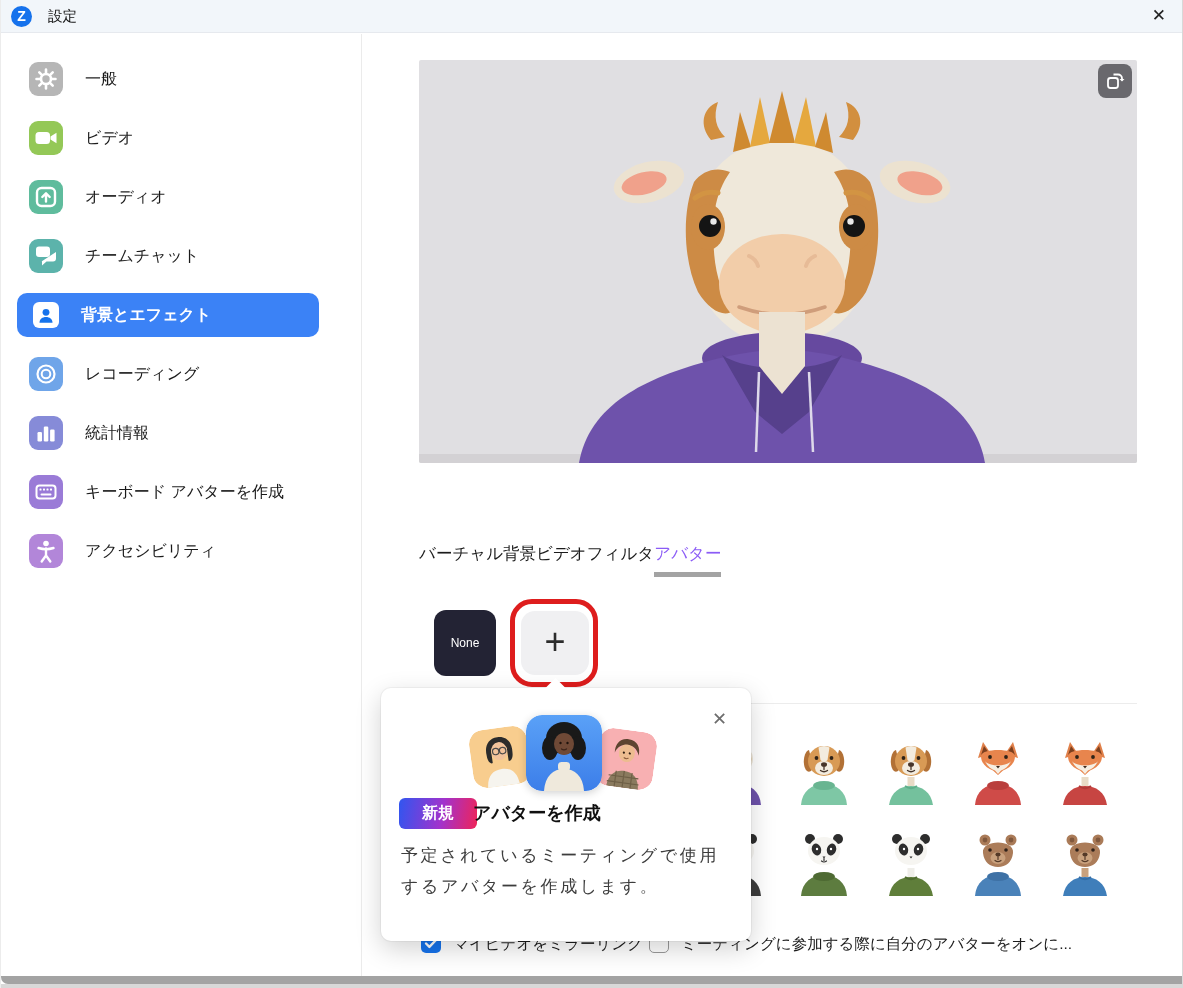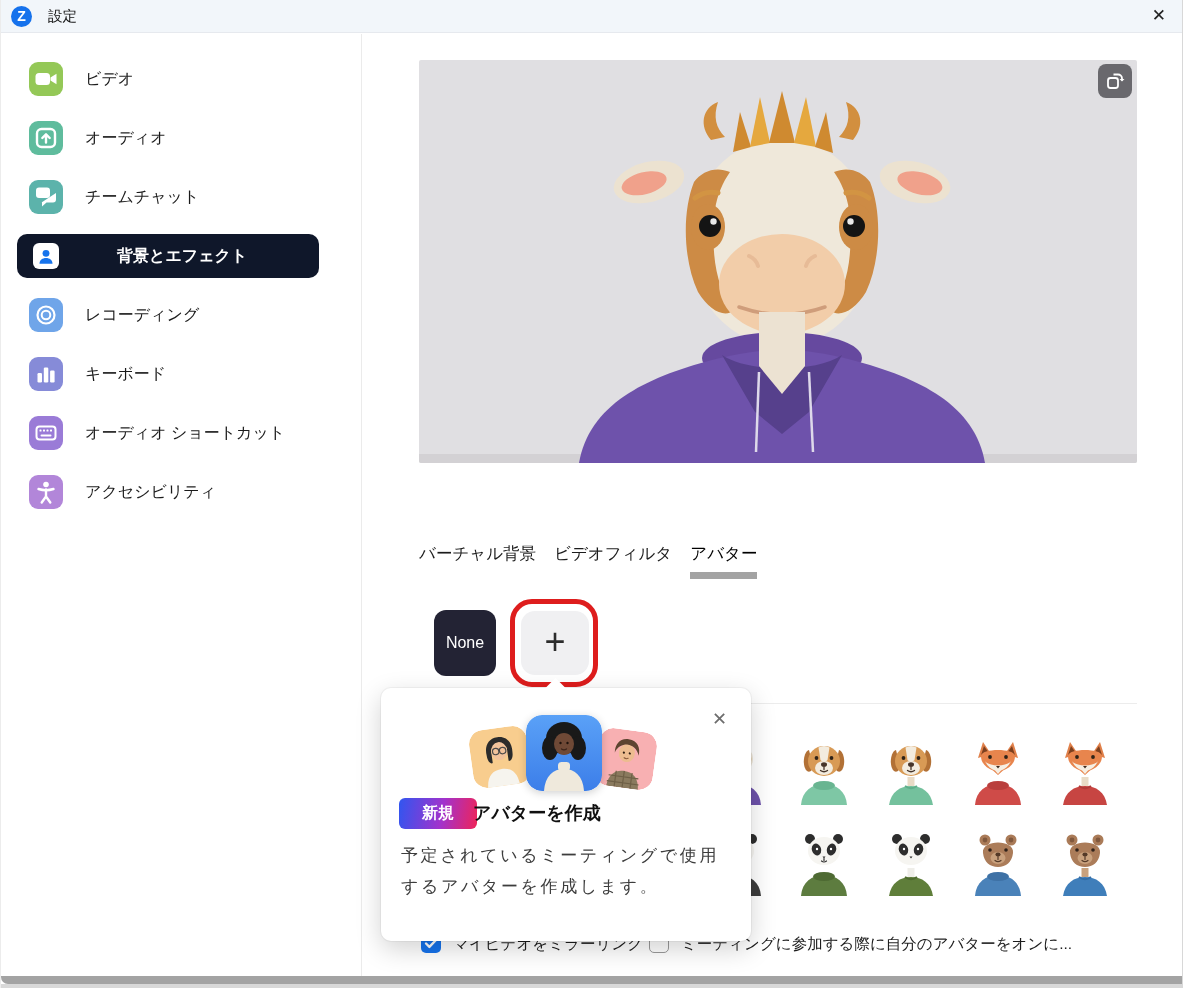--- a/index.html
+++ b/index.html
@@ -10,31 +10,31 @@
   .titlebar{position:absolute;left:0;top:0;right:0;height:33px;background:#f2f6fa;border-bottom:1px solid #e6e9ee;display:flex;align-items:center;}
   .zoom-logo{width:21px;height:21px;border-radius:50%;background:#1672ec;color:#fff;font-weight:bold;font-size:14px;display:flex;align-items:center;justify-content:center;margin-left:10px;}
   .win-title{font-size:14.5px;color:#111;margin-left:16px;}
   .win-close{position:absolute;right:16px;top:5px;font-size:17px;color:#222;cursor:pointer;line-height:22px;}
   
   .sidebar{position:absolute;left:0;top:34px;width:360px;bottom:12px;background:#fff;padding-top:23px;}
   .side-sep{position:absolute;left:360px;top:34px;width:1px;bottom:12px;background:#ebebeb;}
   .side-item{display:flex;align-items:center;height:44px;margin:0 42px 15px 16px;padding-left:12px;border-radius:10px;cursor:pointer;}
   .side-item .si-icon{width:34px;height:34px;flex:0 0 34px;}
   .side-item .si-label{margin-left:22px;font-size:16px;color:#1a1a1a;white-space:nowrap;}
-  .side-item.selected{background:#0f172a;gap:36px;}
+  .side-item.selected{background:#3b82f6;}
   .side-item.selected .si-label{color:#fff;font-weight:bold;}
   .side-item.selected .si-icon{width:26px;height:26px;flex:0 0 26px;margin-left:4px;}
   
   .content{position:absolute;left:361px;top:34px;right:0;bottom:12px;background:#fff;}
   .preview{position:absolute;left:57px;top:26px;width:718px;height:403px;border-radius:2px;overflow:hidden;}
   .rotate-btn{position:absolute;left:736px;top:30px;width:34px;height:34px;border-radius:8px;background:rgba(88,88,92,.88);cursor:pointer;display:flex;align-items:center;justify-content:center;}
-  .tabs{position:absolute;left:57px;top:509px;display:flex;gap:18px;}
+  .tabs{position:absolute;left:57px;top:509px;display:flex;}
   .tab{font-size:16.5px;color:#1c1c1c;font-weight:500;padding-bottom:7px;cursor:pointer;}
-  .tab.active{color:#000000;border-bottom:7px solid #a3a3a3;}
-  .none-btn{position:absolute;left:72px;top:576px;width:62px;height:66px;border-radius:12px;background:#232334;color:#fff;font-size:16px;display:flex;align-items:center;justify-content:center;cursor:pointer;}
+  .tab.active{color:#8b5cf6;border-bottom:5px solid #a3a3a3;}
+  .none-btn{position:absolute;left:72px;top:576px;width:62px;height:66px;border-radius:12px;background:#232334;color:#fff;font-size:12px;display:flex;align-items:center;justify-content:center;cursor:pointer;}
   .plus-btn{position:absolute;left:159px;top:577px;width:68px;height:64px;border-radius:14px;background:#f0f0f2;display:flex;align-items:center;justify-content:center;cursor:pointer;z-index:5;}
   .plus-btn span{font-size:36px;font-weight:300;color:#2c2c2c;line-height:36px;margin-top:-3px;}
   .red-ring{position:absolute;left:148px;top:565px;width:88px;height:88px;border:5px solid #de1d1d;border-radius:22px;z-index:25;pointer-events:none;}
   .grid-sep{position:absolute;left:57px;top:669px;width:718px;height:1px;background:#ececec;}
   .av-cell{position:absolute;width:64px;height:66px;cursor:pointer;z-index:10;}
   .av-cell svg{width:64px;height:66px;display:block;}
   
   .cb-row{position:absolute;left:0;top:898px;right:0;height:30px;z-index:12;}
   .cbox{position:absolute;top:1px;width:20px;height:20px;border-radius:5px;cursor:pointer;}
   .cbox.checked{background:#1673ec;}
@@ -63,20 +63,30 @@
   <div class="titlebar">
     <div class="zoom-logo">
         <span>Z</span>
       </div>
     <div class="win-title">設定</div>
     <div class="win-close">✕</div>
   </div>
 
   <div class="sidebar">
 
+    <div class="side-item">
+      <svg class="si-icon" viewBox="0 0 34 34">
+          <rect width="34" height="34" rx="9" fill="#b6b6b6"></rect>
+          <g stroke="#fff" stroke-width="2.6" fill="none" stroke-linecap="round">
+            <circle cx="17" cy="17" r="5"></circle>
+            <path d="M17 7.5v3.5M17 23v3.5M7.5 17H11M23 17h3.5M10.3 10.3l2.5 2.5M21.2 21.2l2.5 2.5M23.7 10.3l-2.5 2.5M12.8 21.2l-2.5 2.5"></path>
+          </g>
+        </svg>
+      <span class="si-label">一般</span>
+    </div>
 
     <div class="side-item">
       <svg class="si-icon" viewBox="0 0 34 34">
           <rect width="34" height="34" rx="9" fill="#94c857"></rect>
           <rect x="6.5" y="11" width="14.5" height="12" rx="3.5" fill="#fff"></rect>
           <path d="M21.5 15.5l6-3.8v10.6l-6-3.8z" fill="#fff"></path>
         </svg>
       <span class="si-label">ビデオ</span>
     </div>
 
@@ -120,36 +130,36 @@
 
 
     <div class="side-item">
       <svg class="si-icon" viewBox="0 0 34 34">
           <rect width="34" height="34" rx="9" fill="#868bd8"></rect>
           <rect x="8.5" y="16" width="4.5" height="9.5" rx="1.2" fill="#fff"></rect>
           <rect x="14.8" y="10.5" width="4.5" height="15" rx="1.2" fill="#fff"></rect>
           <rect x="21.1" y="13.5" width="4.5" height="12" rx="1.2" fill="#fff"></rect>
         </svg>
 
-      <span class="si-label">キーボード</span>
+      <span class="si-label">統計情報</span>
     </div>
 
     <div class="side-item">
       <svg class="si-icon" viewBox="0 0 34 34">
           <rect width="34" height="34" rx="9" fill="#9a7bd7"></rect>
           <rect x="7.5" y="10.5" width="19" height="13" rx="3" fill="none" stroke="#fff" stroke-width="2"></rect>
           <g fill="#fff">
             <rect x="10.5" y="13.5" width="2" height="2" rx="0.5"></rect>
             <rect x="14" y="13.5" width="2" height="2" rx="0.5"></rect>
             <rect x="17.5" y="13.5" width="2" height="2" rx="0.5"></rect>
             <rect x="21" y="13.5" width="2" height="2" rx="0.5"></rect>
             <rect x="11.5" y="18.5" width="11" height="2" rx="1"></rect>
           </g>
         </svg>
-      <span class="si-label">オーディオ ショートカット</span>
+      <span class="si-label">キーボード アバターを作成</span>
     </div>
 
     <div class="side-item">
       <svg class="si-icon" viewBox="0 0 34 34">
           <rect width="34" height="34" rx="9" fill="#b286d9"></rect>
           <circle cx="17" cy="9.5" r="2.8" fill="#fff"></circle>
           <path d="M9.5 14c5 1.6 10 1.6 15 0" fill="none" stroke="#fff" stroke-width="2.4" stroke-linecap="round"></path>
           <path d="M17 14.5v7M17 21.5l-4.3 6M17 21.5l4.3 6" fill="none" stroke="#fff" stroke-width="2.4" stroke-linecap="round"></path>
         </svg>
       <span class="si-label">アクセシビリティ</span>

